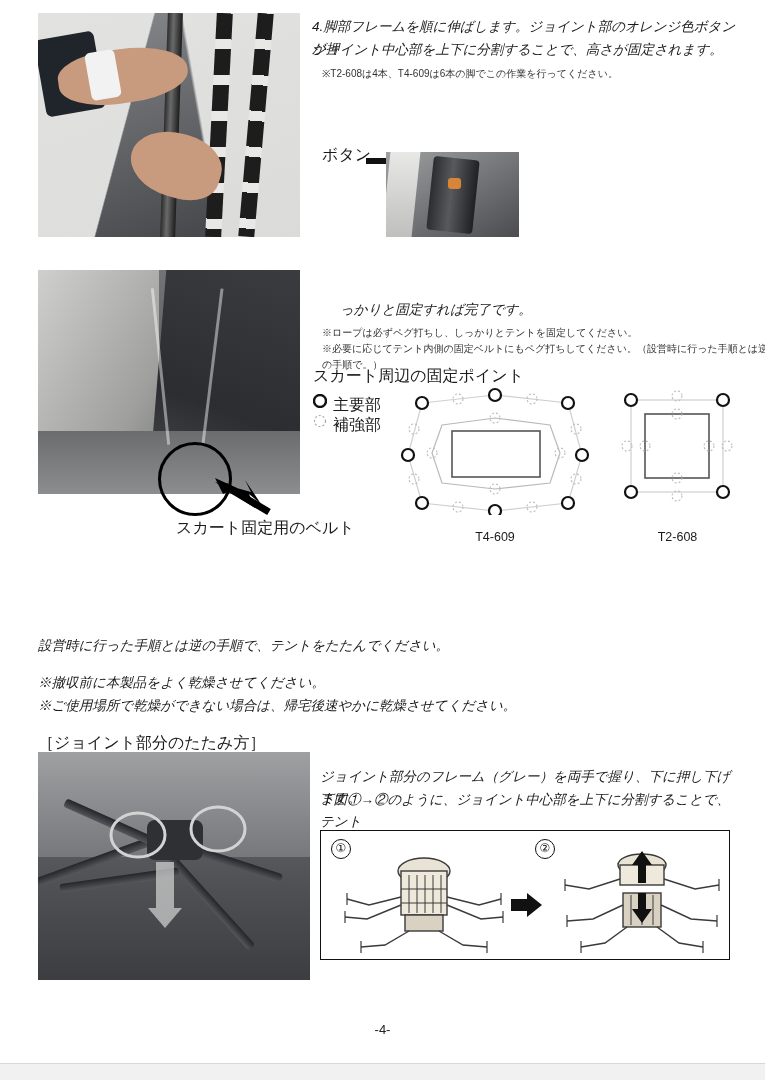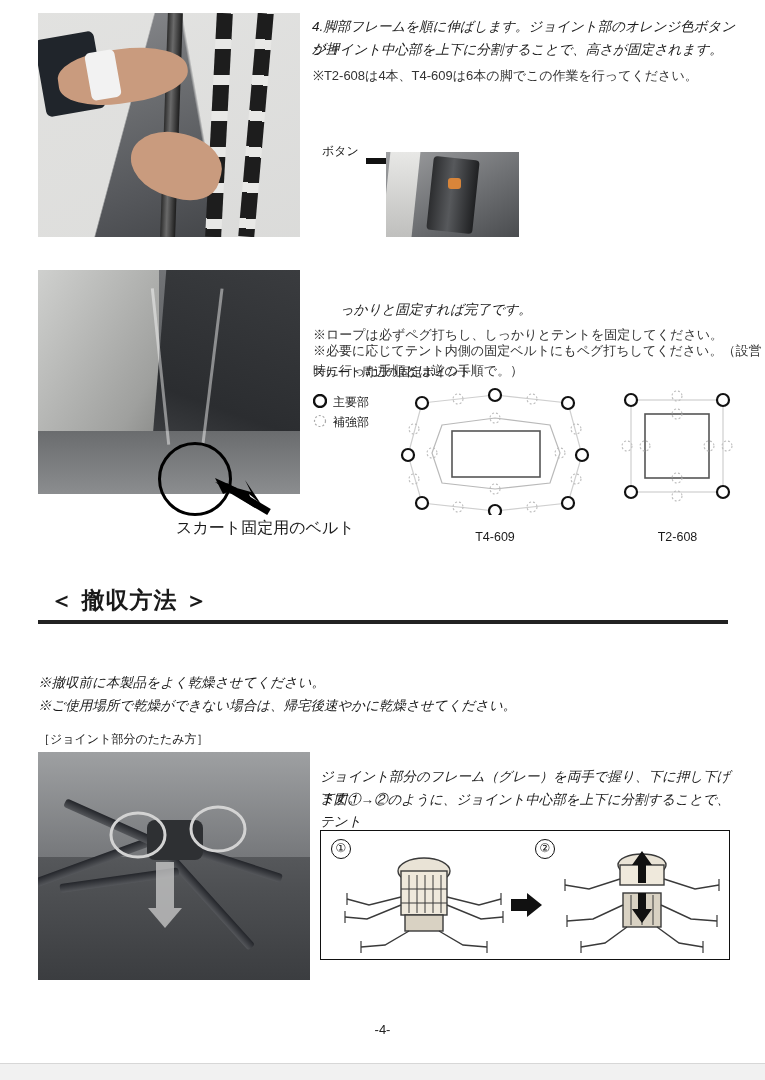--- a/index.html
+++ b/index.html
@@ -124,22 +124,22 @@
   .dg-label {
     position:absolute;
     font-size: 12.5px;
     text-align:center;
     color:#1a1a1a;
   }
 
   
   .txt { position:absolute; color:#1a1a1a; }
   .t-body { font-size: 13.5px; line-height: 1.62; font-style: italic; }
-  .t-small { font-size: 13px; line-height: 1.55; color:#333; }
-  .t-mid { font-size: 12px; line-height: 1.6; }
+  .t-small { font-size: 10px; line-height: 1.55; color:#333;margin-left:9px; }
+  .t-mid { font-size: 16px; line-height: 1.6; }
 
   
   #section-heading {
     position:absolute; left: 38px; top: 585px; width: 690px;
   }
   #section-heading .title {
     font-size: 23px; font-weight: bold; letter-spacing: 1px;
     padding-left: 12px;
   }
   #section-heading .rule {
@@ -323,25 +323,22 @@
       <circle cx="12" cy="56" r="5"></circle>
       <circle cx="112" cy="56" r="5"></circle>
       <circle cx="62" cy="24" r="5"></circle>
       <circle cx="62" cy="88" r="5"></circle>
       <circle cx="30" cy="56" r="5"></circle>
       <circle cx="94" cy="56" r="5"></circle>
     </g>
   </svg>
   <div class="dg-label" style="left:615px; top:530px; width:125px;">T2-608</div>
 
-  <div id="section-heading">
-    <div class="title">＜ 撤収方法 ＞</div>
-    <div class="rule"></div>
-  </div>
-
+
+  <div class="txt t-body" style="left:38px; top:635px; width:690px;">設営時に行った手順とは逆の手順で、テントをたたんでください。</div>
   <div class="txt t-body" style="left:38px; top:672px; width:690px;">※撤収前に本製品をよく乾燥させてください。</div>
   <div class="txt t-body" style="left:38px; top:695px; width:690px;">※ご使用場所で乾燥ができない場合は、帰宅後速やかに乾燥させてください。</div>
 
   <div class="txt t-mid" style="left:38px; top:730px;">［ジョイント部分のたたみ方］</div>
 
   <div class="photo" id="photo-joint">
     <div class="sky"></div>
     <div class="spoke" style="left:44%; top:36%; width:130px; transform:rotate(18deg);"></div>
     <div class="spoke" style="left:44%; top:36%; width:130px; transform:rotate(-20deg) translateX(-130px) rotate(0deg);"></div>
     <div class="spoke" style="left:44%; top:38%; width:140px; transform:rotate(48deg);"></div>

